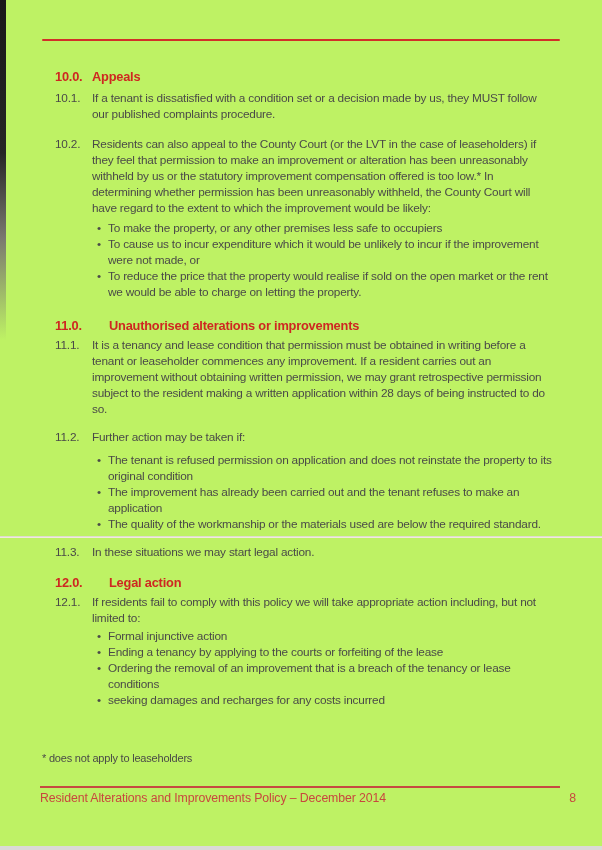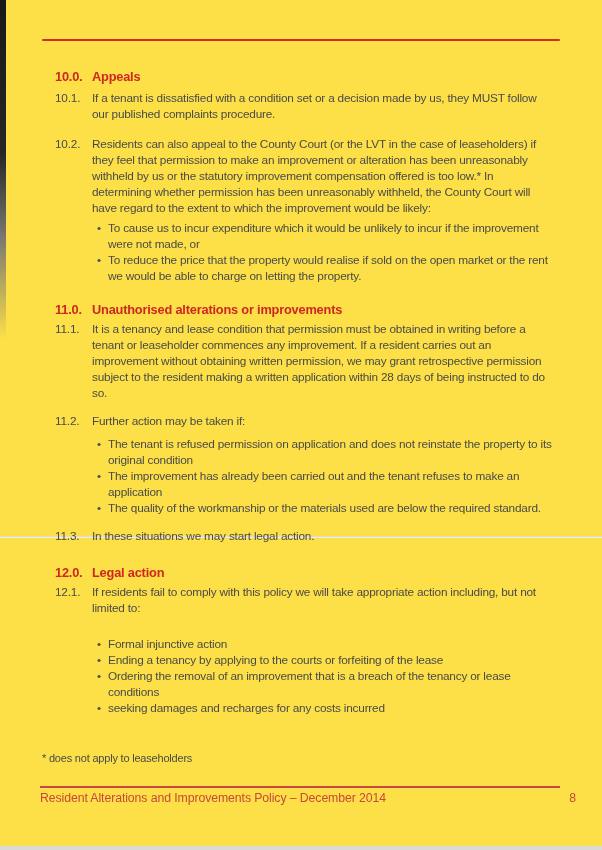--- a/index.html
+++ b/index.html
@@ -1,20 +1,20 @@
 <!DOCTYPE html>
 <html><head>
 <meta charset="utf-8">
 <style>
   html, body { margin: 0; padding: 0; background: #e9e7e1; }
   .page {
     position: relative;
     width: 602px;
     height: 850px;
-    background: #fde047;
+    background: #bef264;
     font-family: "Liberation Sans", "DejaVu Sans", sans-serif;
     color: #4a4a48;
     overflow: hidden;
   }
   .top-rule {
     position: absolute; left: 42px; right: 42px; top: 39px; height: 2px;
     background: #d22f28; border-radius: 1px;
   }
   .edge-left {
     position: absolute; left: 0; top: 0; width: 6px; height: 340px;
@@ -48,25 +48,25 @@
     background: #c64a41;
   }
   .footer-text {
     position: absolute; left: 40px; right: 26px; top: 791px;
     display: flex; justify-content: space-between;
     color: #c8473e; font-size: 12.3px; letter-spacing: -0.1px;
   }
   .mt14 { margin-top: 14px; justify-content: space-between; }
   .mt12 { margin-top: 12px; }
   .mt18 { margin-top: 18px; }
-  .mt21 { margin-top: 21px; }
-  .mb3 { margin-bottom: 3px; }
+  .mt21 { margin-top: 15px; }
+  .mb3 { margin-bottom: 3px; gap: 17px; }
   .mb5 { margin-bottom: 5px; }
   .bullets-mt7 { margin-top: 7px; }
-  .bullets-mt11 { margin-top: 20px; }
+  .bullets-mt11 { margin-top: 2px; }
 </style>
 </head>
 <body>
 
 <div class="page">
 
   <div class="edge-left"></div>
   <div class="top-rule"></div>
   <div class="crease"></div>
 
@@ -80,20 +80,21 @@
     <div class="row">
       <span class="num">10.1.</span>
       <div class="pbody">If a tenant is dissatisfied with a condition set or a decision made by us, they MUST follow our published complaints procedure.</div>
     </div>
 
     <div class="row mt14">
       <span class="num">10.2.</span>
       <div class="pbody">
         <div>Residents can also appeal to the County Court (or the LVT in the case of leaseholders) if they feel that permission to make an improvement or alteration has been unreasonably withheld by us or the statutory improvement compensation offered is too low.* In determining whether permission has been unreasonably withheld, the County Court will have regard to the extent to which the improvement would be likely:</div>
         <div class="bullets">
+          <div class="bullet">To make the property, or any other premises less safe to occupiers</div>
           <div class="bullet">To cause us to incur expenditure which it would be unlikely to incur if the improvement were not made, or</div>
           <div class="bullet">To reduce the price that the property would realise if sold on the open market or the rent we would be able to charge on letting the property.</div>
         </div>
       </div>
     </div>
 
     <div class="row heading mt18 mb3">
       <span class="num">11.0.</span>
       <span>Unauthorised alterations or improvements</span>
     </div>

